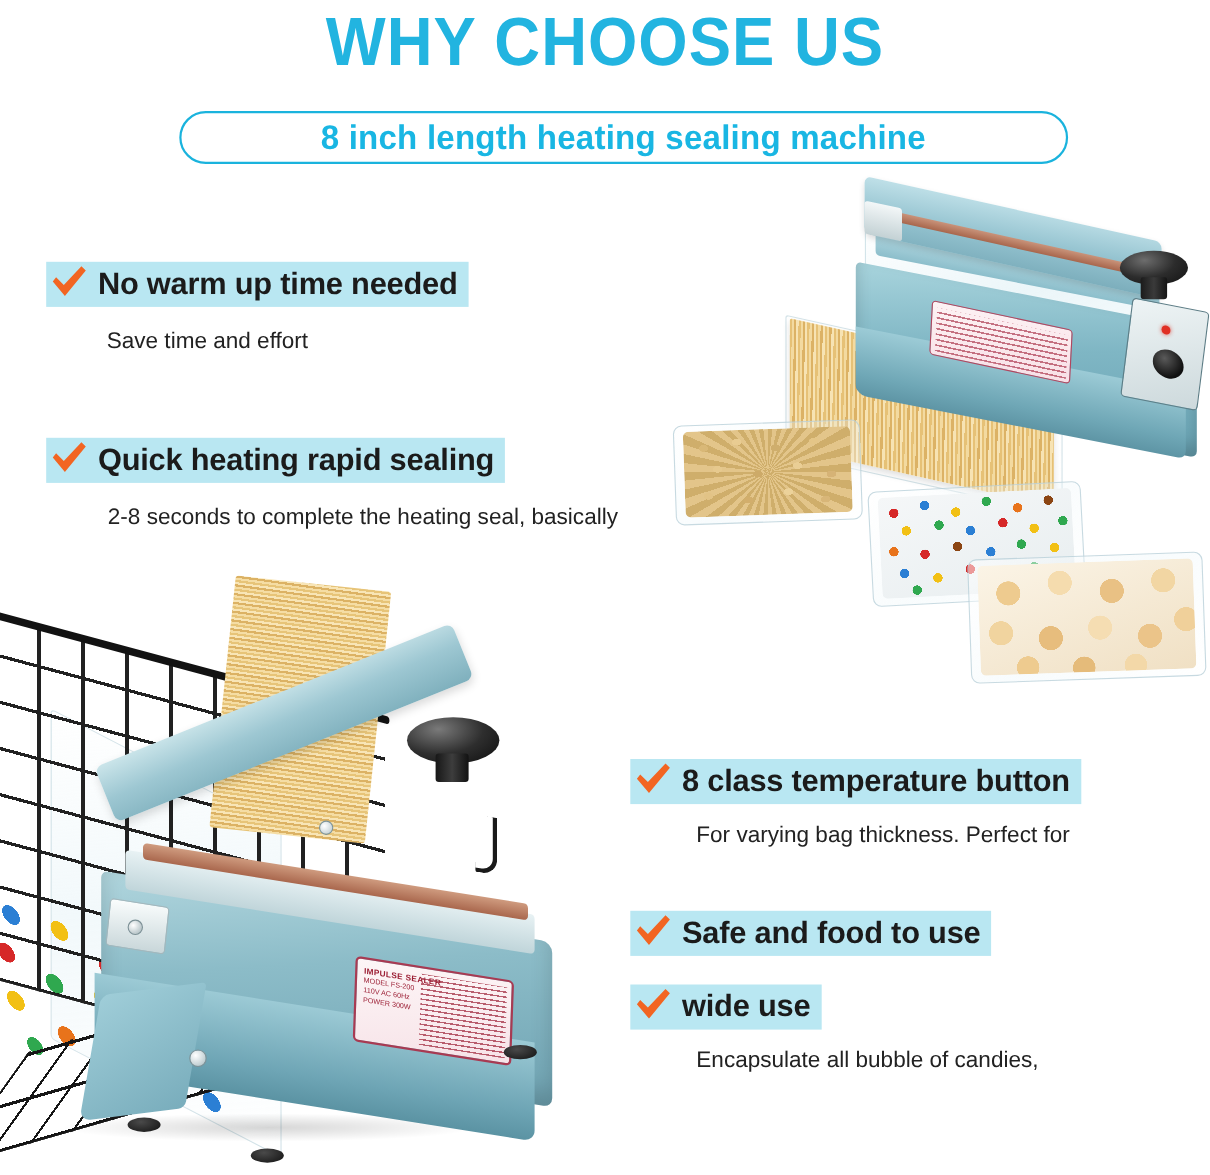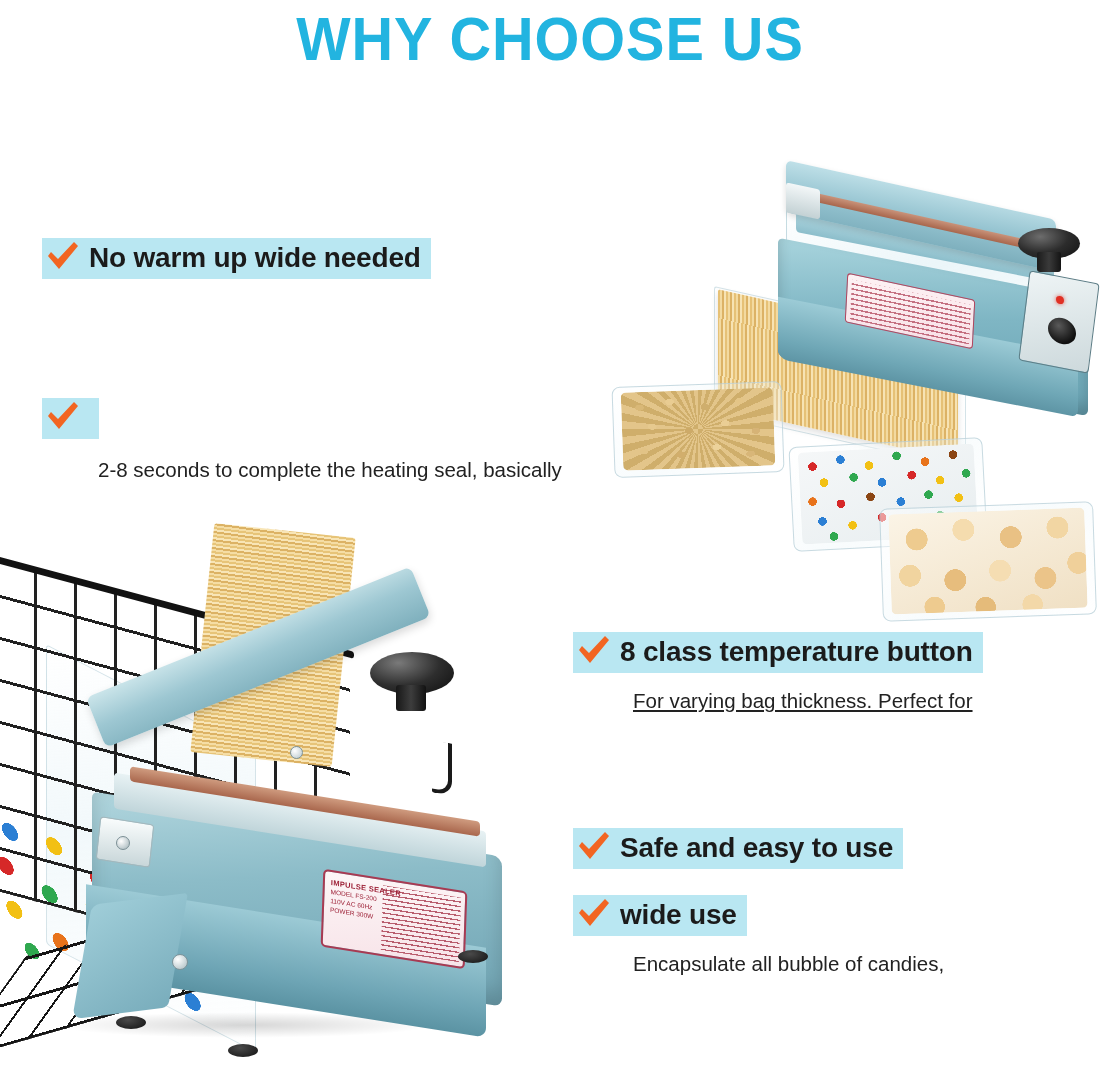--- a/index.html
+++ b/index.html
@@ -57,22 +57,22 @@
     letter-spacing: -.2px; white-space: nowrap;
     font-family: "Liberation Sans", sans-serif;
   }
   .fbody { font-size: 20.5px; color: #222; line-height: 32px; font-weight: normal; }
   .fbody div { white-space: nowrap; }
 
   #f1 { left: 42px; top: 238px; }
   #f1 .fbody { margin: 15px 0 0 55px; }
   #f2 { left: 42px; top: 398px; }
   #f2 .fbody { margin: 15px 0 0 56px; }
-  #f3 { left: 573px; top: 632px; }
-  #f3 .fbody { margin: 12px 0 0 60px; text-decoration: underline; }
+  #f3 { left: 573px; top: 690px; }
+  #f3 .fbody { margin: 12px 0 0 60px; }
   #f4 { left: 573px; top: 828px; }
   #f5 { left: 573px; top: 895px; }
   #f5 .fbody { margin: 12px 0 0 60px; }
 
   
   .scene-tr {
     position: absolute; left: 600px; top: 168px; width: 500px; height: 455px;
   }
   
   .tr-base {
@@ -432,20 +432,23 @@
     background: radial-gradient(ellipse, rgba(0,0,0,.16), rgba(0,0,0,0) 70%);
   }
 </style>
 </head>
 <body>
 
 <div class="page">
 
   <div class="title">WHY CHOOSE US</div>
 
+  <div class="subtitle-pill">
+    <span>8 inch length heating sealing machine</span>
+  </div>
 
   <div class="scene-tr">
 
     <div class="tr-bagclear"></div>
     <div class="tr-spag-film"></div>
     <div class="tr-spag"></div>
 
     <div class="tr-base"></div>
     <div class="tr-base-front"></div>
     <div class="tr-bar"></div>
@@ -527,29 +530,33 @@
       <div class="bl-foot" style="left:156px; top:420px;"></div>
       <div class="bl-foot" style="left:386px; top:326px;"></div>
     </div>
   </div>
 
   <div class="feature" id="f1">
     <div class="fhead">
       <svg class="check" viewBox="0 0 34 30">
         <path d="M2 15 L5 11 L12 18 L28 1 L32 5 L13 28 Z" fill="#f26522"></path>
       </svg>
-      <span class="htxt">No warm up wide needed</span>
+      <span class="htxt">No warm up time needed</span>
+    </div>
+    <div class="fbody">
+      <div>Save time and effort</div>
     </div>
   </div>
 
   <div class="feature" id="f2">
     <div class="fhead">
       <svg class="check" viewBox="0 0 34 30">
         <path d="M2 15 L5 11 L12 18 L28 1 L32 5 L13 28 Z" fill="#f26522"></path>
       </svg>
+      <span class="htxt">Quick heating rapid sealing</span>
     </div>
     <div class="fbody">
       <div>2-8 seconds to complete the heating seal, basically</div>
     </div>
   </div>
 
   <div class="feature" id="f3">
     <div class="fhead">
       <svg class="check" viewBox="0 0 34 30">
         <path d="M2 15 L5 11 L12 18 L28 1 L32 5 L13 28 Z" fill="#f26522"></path>
@@ -559,21 +566,21 @@
     <div class="fbody">
       <div>For varying bag thickness. Perfect for</div>
     </div>
   </div>
 
   <div class="feature" id="f4">
     <div class="fhead">
       <svg class="check" viewBox="0 0 34 30">
         <path d="M2 15 L5 11 L12 18 L28 1 L32 5 L13 28 Z" fill="#f26522"></path>
       </svg>
-      <span class="htxt">Safe and easy to use</span>
+      <span class="htxt">Safe and food to use</span>
     </div>
   </div>
 
   <div class="feature" id="f5">
     <div class="fhead">
       <svg class="check" viewBox="0 0 34 30">
         <path d="M2 15 L5 11 L12 18 L28 1 L32 5 L13 28 Z" fill="#f26522"></path>
       </svg>
       <span class="htxt">wide use</span>
     </div>

